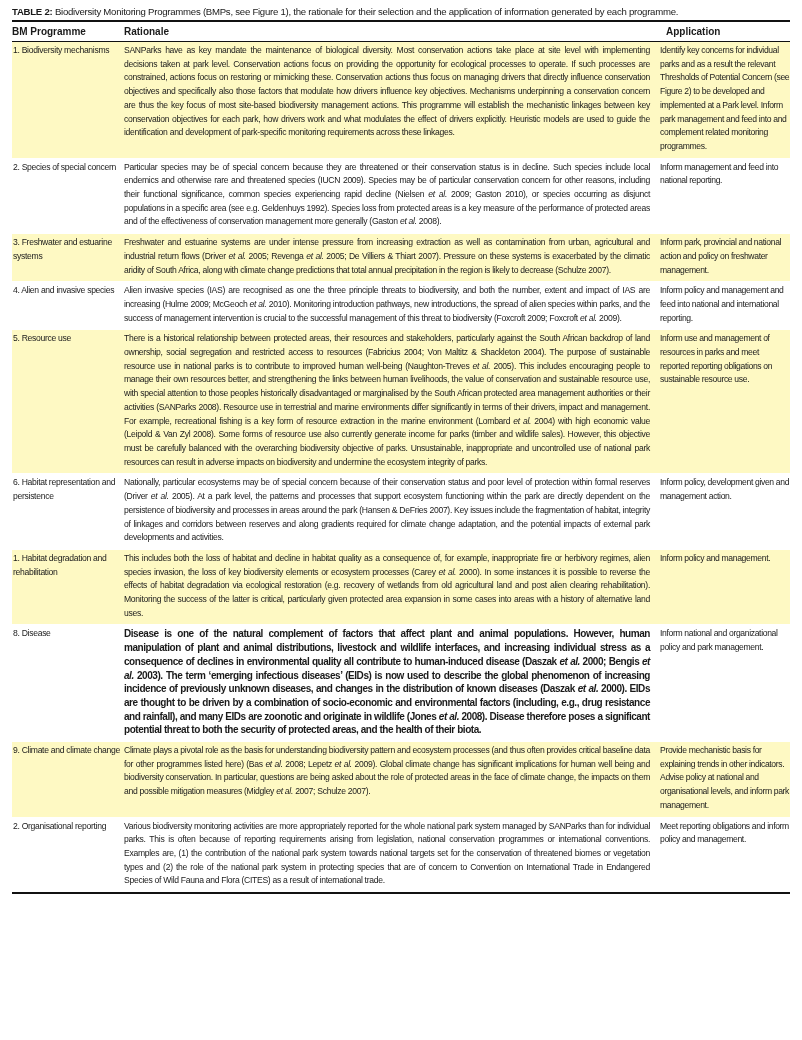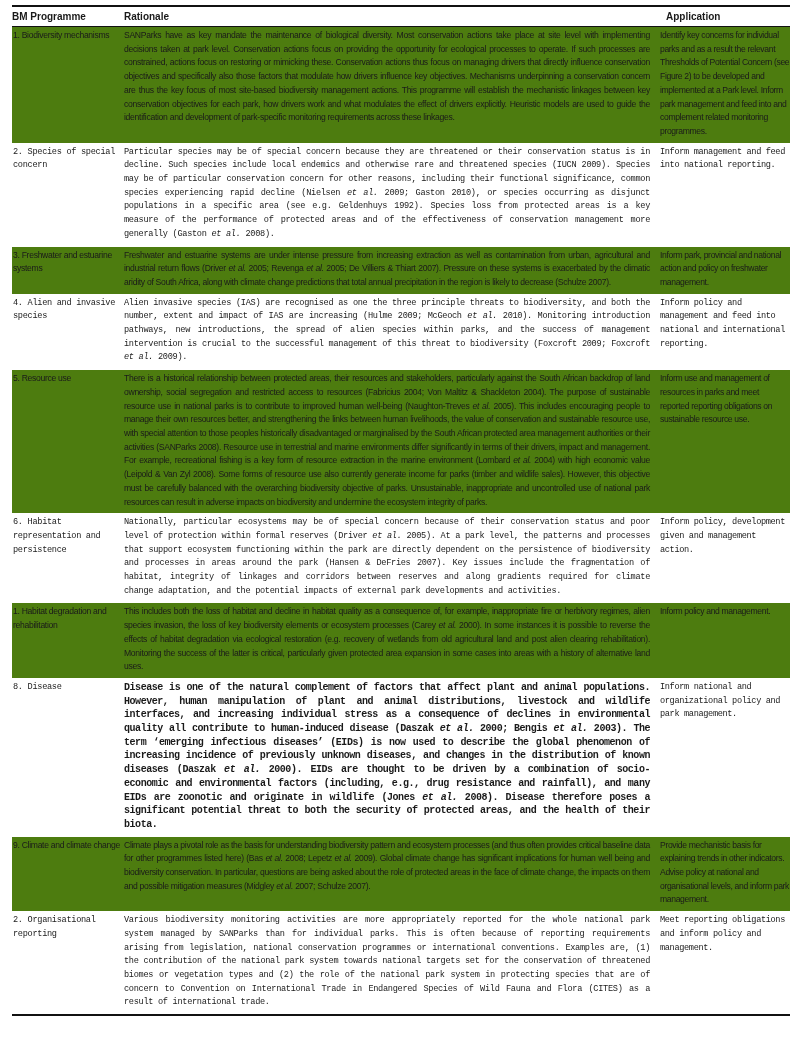--- a/index.html
+++ b/index.html
@@ -28,30 +28,33 @@
   }
   thead th.h3 { padding-left: 8px; }
   tbody td {
     vertical-align: top; font-size: 8.6px; line-height: 13.7px;
     letter-spacing: -0.3px;
     padding: 2px 0 4px 0;
   }
   tbody td.name { padding-left: 1px; padding-right: 4px; }
   tbody td.rat { text-align: justify; padding-right: 8px; }
   tbody td.app { padding-left: 2px; letter-spacing: -0.35px; }
-  tbody tr.shade td { background: #4d7c0f; }
-  tbody tr.plain td { background: #ffffff; font-family: Liberation Mono, monospace; }
+  tbody tr.shade td { background: #fef9c3; }
+  tbody tr.plain td { background: #ffffff; }
   tbody tr + tr td { border-top: 1px solid #ffffff; }
   .bold td.rat { font-weight: bold; letter-spacing: -0.45px; font-size: 10px; }
   i { font-style: italic; }
 </style>
 </head>
 <body>
 
 <div class="wrap">
+  <div class="caption">
+    <b>TABLE 2:</b><span> Biodiversity Monitoring Programmes (BMPs, see Figure 1), the rationale for their selection and the application of information generated by each programme.</span>
+  </div>
   <table>
     <colgroup>
         <col class="c1">
         <col class="c2">
         <col class="c3">
       </colgroup>
     <thead>
       <tr>
         <th>BM Programme</th>
         <th>Rationale</th>

